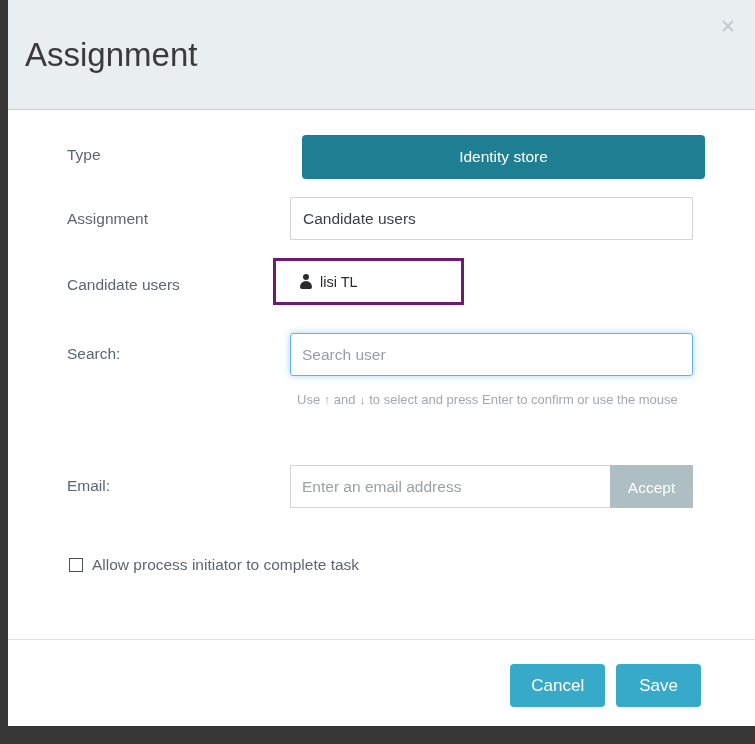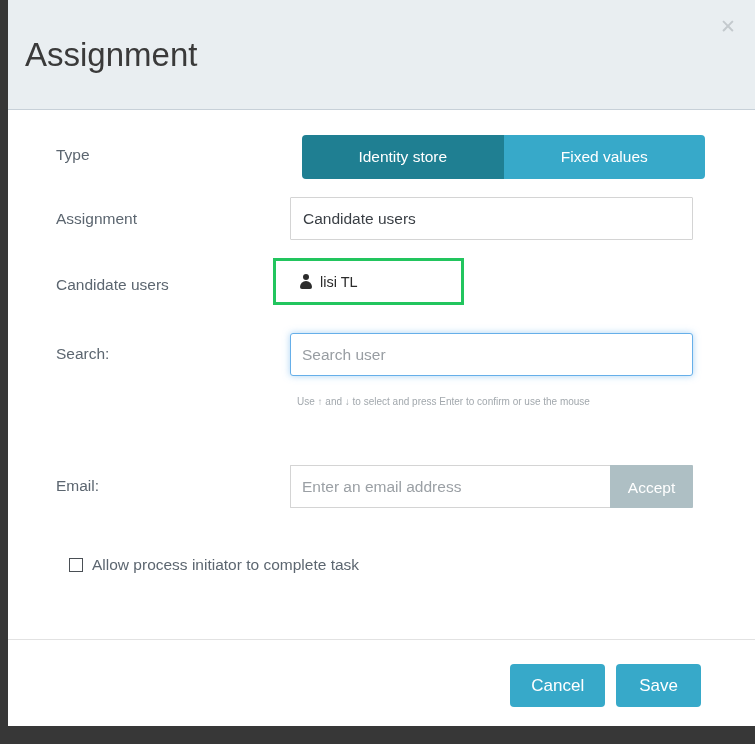--- a/index.html
+++ b/index.html
@@ -65,21 +65,21 @@
   }
 
   .form-row {
     position: absolute;
     left: 0;
     width: 100%;
     height: auto;
   }
   .row-label {
     position: absolute;
-    left: 48px;
+    left: 59px;
     font-size: 15.5px;
     color: #5c6670;
     white-space: nowrap;
   }
   .row-control {
     position: absolute;
     left: 282px;
   }
 
   
@@ -132,21 +132,21 @@
 
   
   #row-candidates { top: 128px; }
   #row-candidates .row-label { top: 38px; }
   #row-candidates .row-control { top: 20px; left: 265px; }
 
   .candidate-highlight {
     width: 191px;
     height: 47px;
     box-sizing: border-box;
-    border: 3px solid #22c55e;
+    border: 3px solid #701a75;
     background: #ffffff;
     display: flex;
     align-items: center;
     padding-left: 23px;
   }
   .person-icon {
     width: 13px;
     height: 15px;
     position: relative;
     flex: 0 0 auto;
@@ -196,23 +196,23 @@
   }
   .search-input::placeholder {
     color: #989da2;
     opacity: 1;
   }
   .help-text {
     position: absolute;
     left: 289px;
     top: 75px;
     width: 390px;
-    font-size: 10px;
+    font-size: 13px;
     color: #a2a8ad;
-    line-height: 28px;
+    line-height: 23px;
   }
 
   
   #row-email { top: 336px; }
   #row-email .row-label { top: 31px; }
   #row-email .row-control { top: 19px; }
 
   .email-group {
     display: flex;
     width: 403px;
@@ -310,21 +310,20 @@
     <div class="close-icon">✕</div>
   </div>
 
   <div class="modal-body">
 
     <div class="form-row" id="row-type">
       <div class="row-label">Type</div>
       <div class="row-control">
         <div class="btn-group">
           <button class="btn-identity">Identity store</button>
-          <button class="btn-fixed">Fixed values</button>
         </div>
       </div>
     </div>
 
     <div class="form-row" id="row-assignment">
       <div class="row-label">Assignment</div>
       <div class="row-control">
         <div class="select-box">Candidate users</div>
       </div>
     </div>

